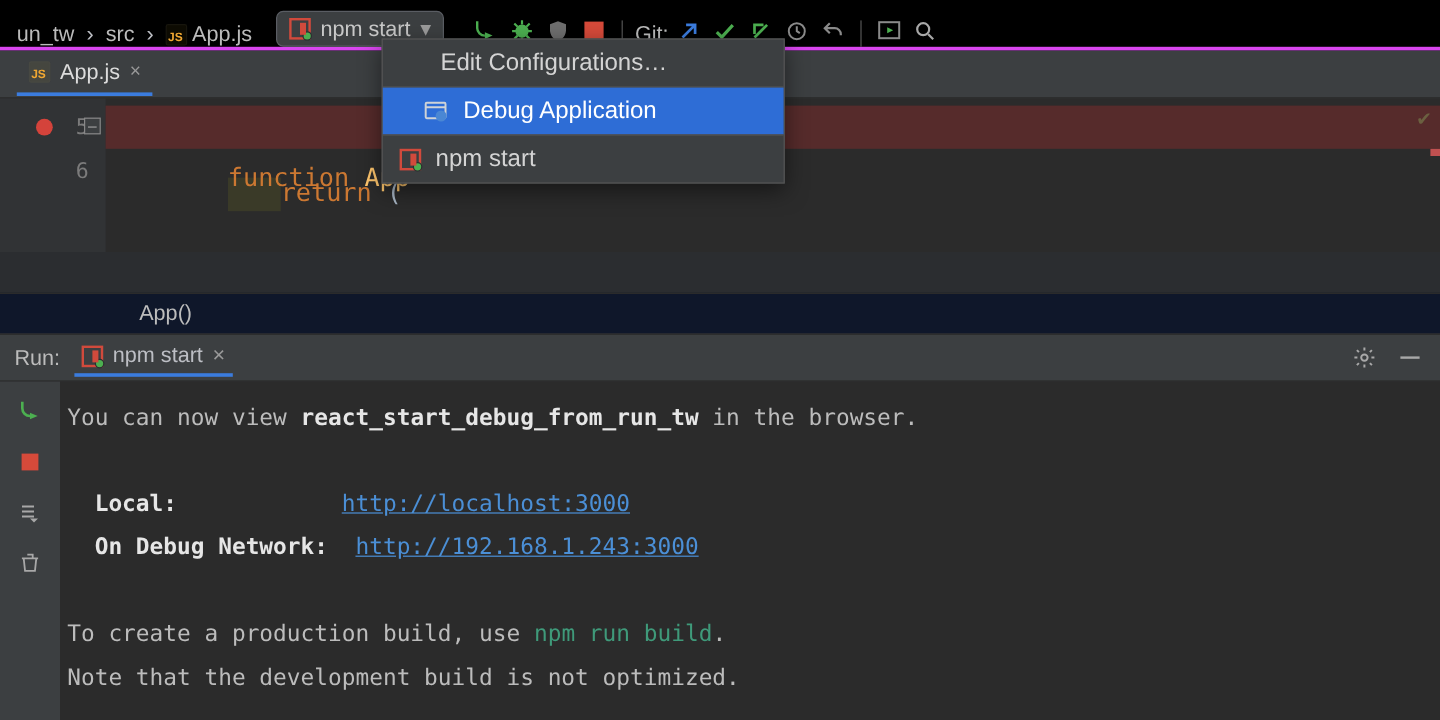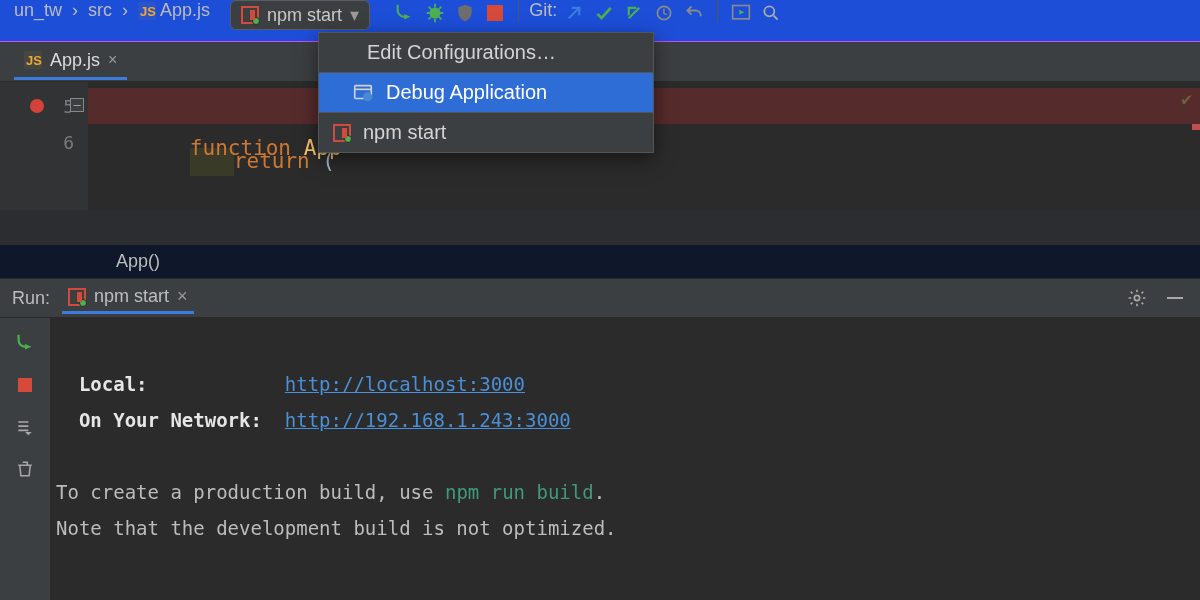--- a/index.html
+++ b/index.html
@@ -9,43 +9,43 @@
     color: #bcbec4;
     font-size: 18px;
     overflow: hidden;
     width: 1200px;
     height: 600px;
   }
 
   
   .top-toolbar {
     display: flex;
-    align-items: flex-start;
+    align-items: flex-end;
     height: 42px;
-    background: #1d4ed8;
-    border-bottom: 1px solid #d946ef;
+    background: #000000;
+    border-bottom: 3px solid #d946ef;
     padding: 0 8px;
     gap: 4px;
   }
   .crumb {
     display: flex;
     align-items: center;
     gap: 4px;
     padding: 0 6px;
     color: #bbbbbb;
     white-space: nowrap;
   }
   .js-icon {
     width: 18px; height: 18px;
     background: #f7df1e0d;
     border-radius: 2px;
     display: inline-flex;
     align-items: flex-end;
     justify-content: flex-start;
-    font-size: 13px; font-weight: 700;
+    font-size: 10px; font-weight: 700;
     color: #f0a732;
     padding: 1px 2px;
     position: relative;
   }
   .js-icon::before{
     content:""; position:absolute; inset:0; border:1px solid #5a5a5a22; border-radius:2px;
   }
   .runcfg-btn {
     display: flex;
     align-items: center;
@@ -424,20 +424,21 @@
         </svg>
     </span>
     <span class="tbar-icon">
       <svg width="18" height="20" viewBox="0 0 24 24">
           <path stroke="#a8a8a8" stroke-width="2" fill="none" d="M5 7h14l-1.5 14h-11zM3 7h18M9 3h6v4"></path>
         </svg>
     </span>
     <span class="tbar-icon" style="margin-top:auto; margin-bottom:8px; color:#9a9a9a;">»</span>
   </div>
   <div class="console">
+    <div><span>You can now view </span><span class="b">react_start_debug_from_run_tw</span><span> in the browser.</span></div>
     <div>&nbsp;</div>
     <div><span class="b">  Local:            </span><a>http://localhost:3000</a></div>
-    <div><span class="b">  On Your Network:  </span><a>http://192.168.1.243:3000</a></div>
+    <div><span class="b">  On Debug Network:  </span><a>http://192.168.1.243:3000</a></div>
     <div>&nbsp;</div>
     <div><span>To create a production build, use </span><span class="npmcmd">npm run build</span><span>.</span></div>
     <div>Note that the development build is not optimized.</div>
   </div>
 </div>
 
 </body></html>

